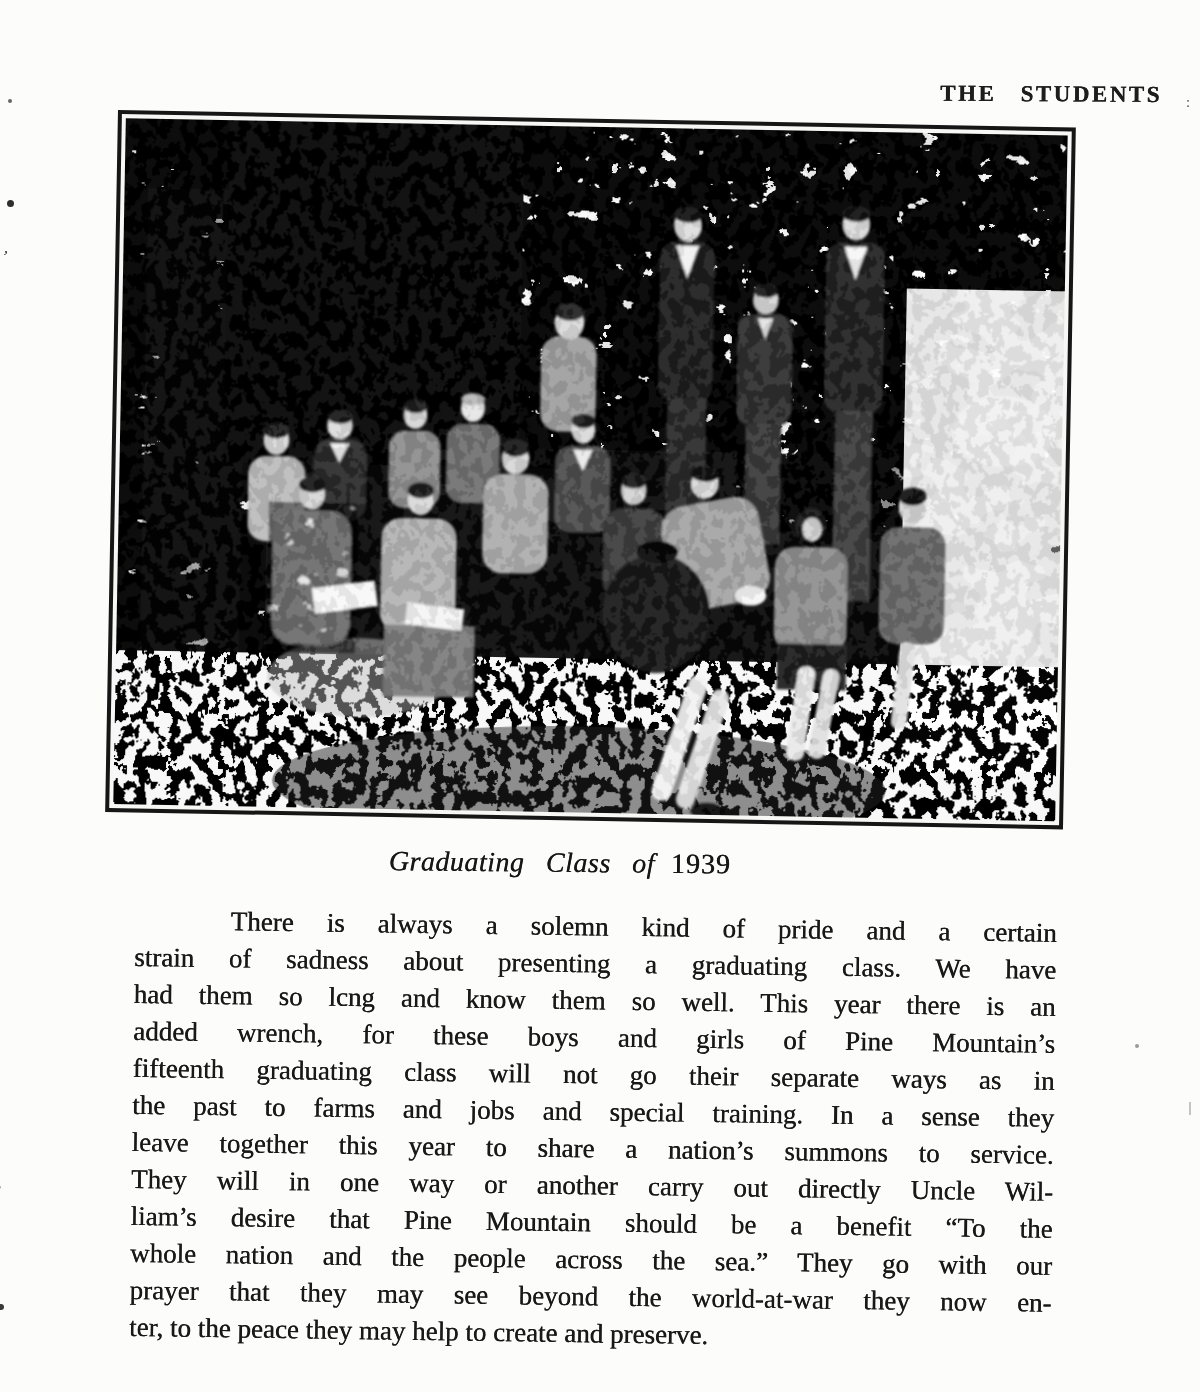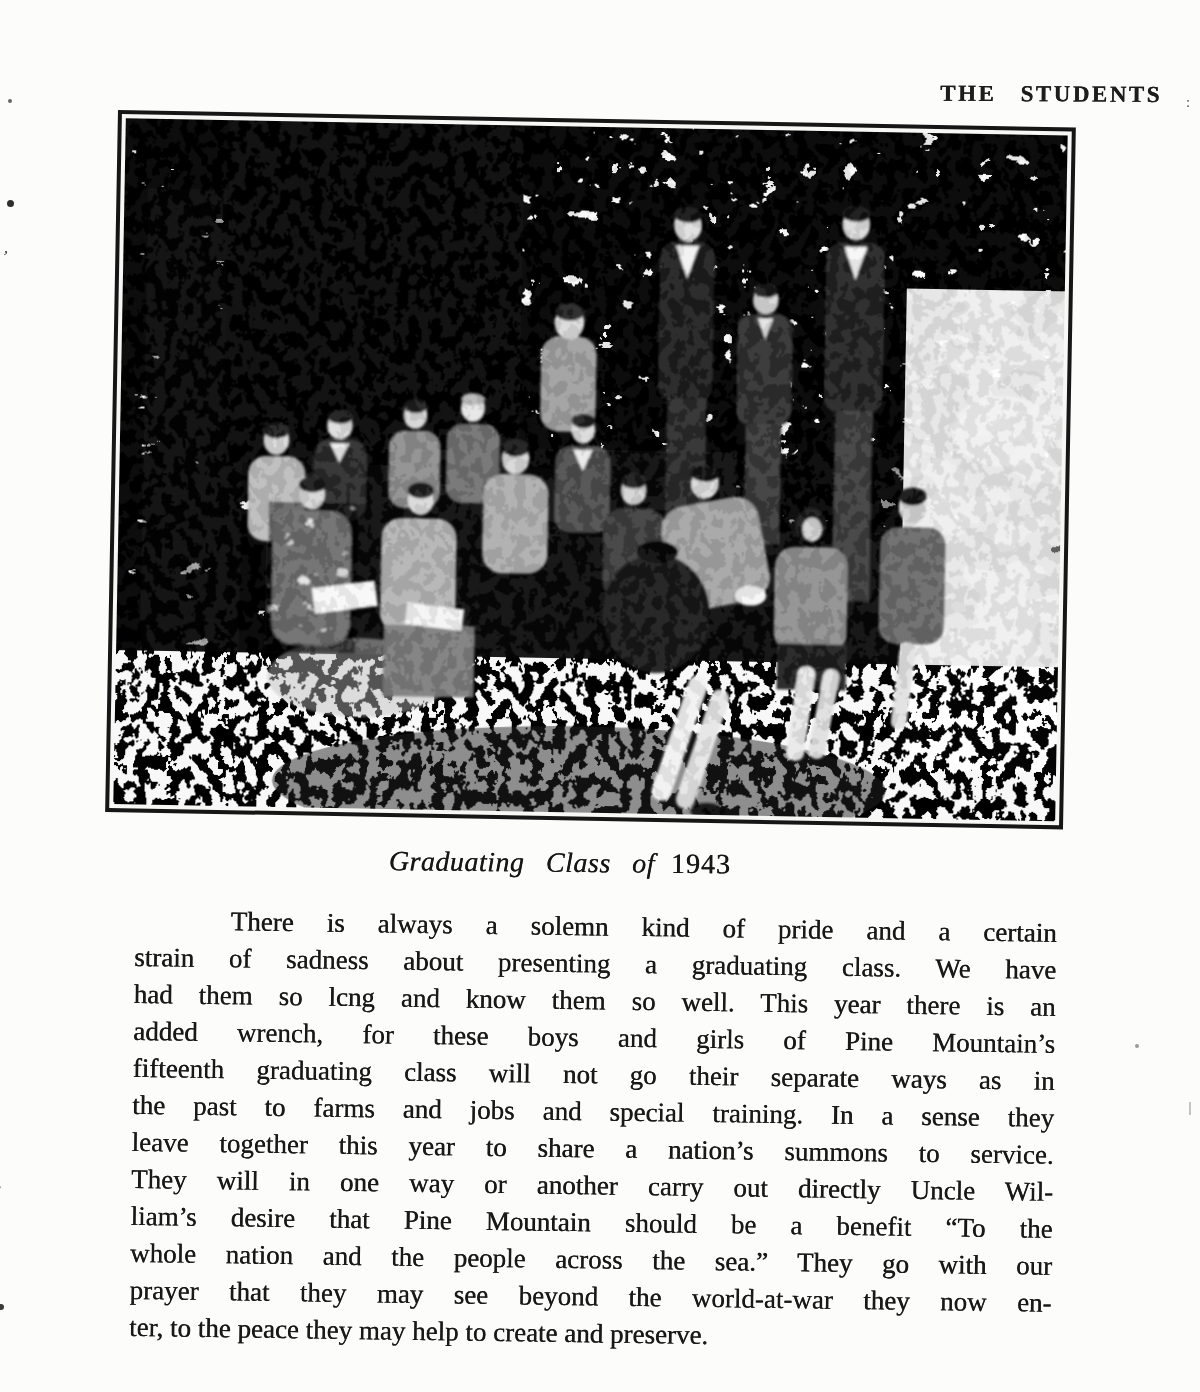--- a/index.html
+++ b/index.html
@@ -264,21 +264,21 @@
           <rect x="586" y="558" width="19" height="126" rx="9" fill="#e0e0e0"></rect>
         </g>
         <ellipse cx="600" cy="688" rx="17" ry="8" fill="#101010"></ellipse>
       </g>
 
       <rect width="952" height="692" fill="#888888" filter="url(#fGround)" opacity="0.07"></rect>
     </svg>
   </figure>
 
   <div class="caption">
-    <span class="cap-italic">Graduating Class of</span><span class="cap-year">1943</span>
+    <span class="cap-italic">Graduating Class of</span><span class="cap-year">1939</span>
   </div>
 
   <div class="body-text">
     <div class="tline first">There is always a solemn kind of pride and a certain</div>
     <div class="tline">strain of sadness about presenting a graduating class. We have</div>
     <div class="tline">had them so lcng and know them so well. This year there is an</div>
     <div class="tline">added wrench, for these boys and girls of Pine Mountain’s</div>
     <div class="tline">fifteenth graduating class will not go their separate ways as in</div>
     <div class="tline">the past to farms and jobs and special training. In a sense they</div>
     <div class="tline">leave together this year to share a nation’s summons to service.</div>

